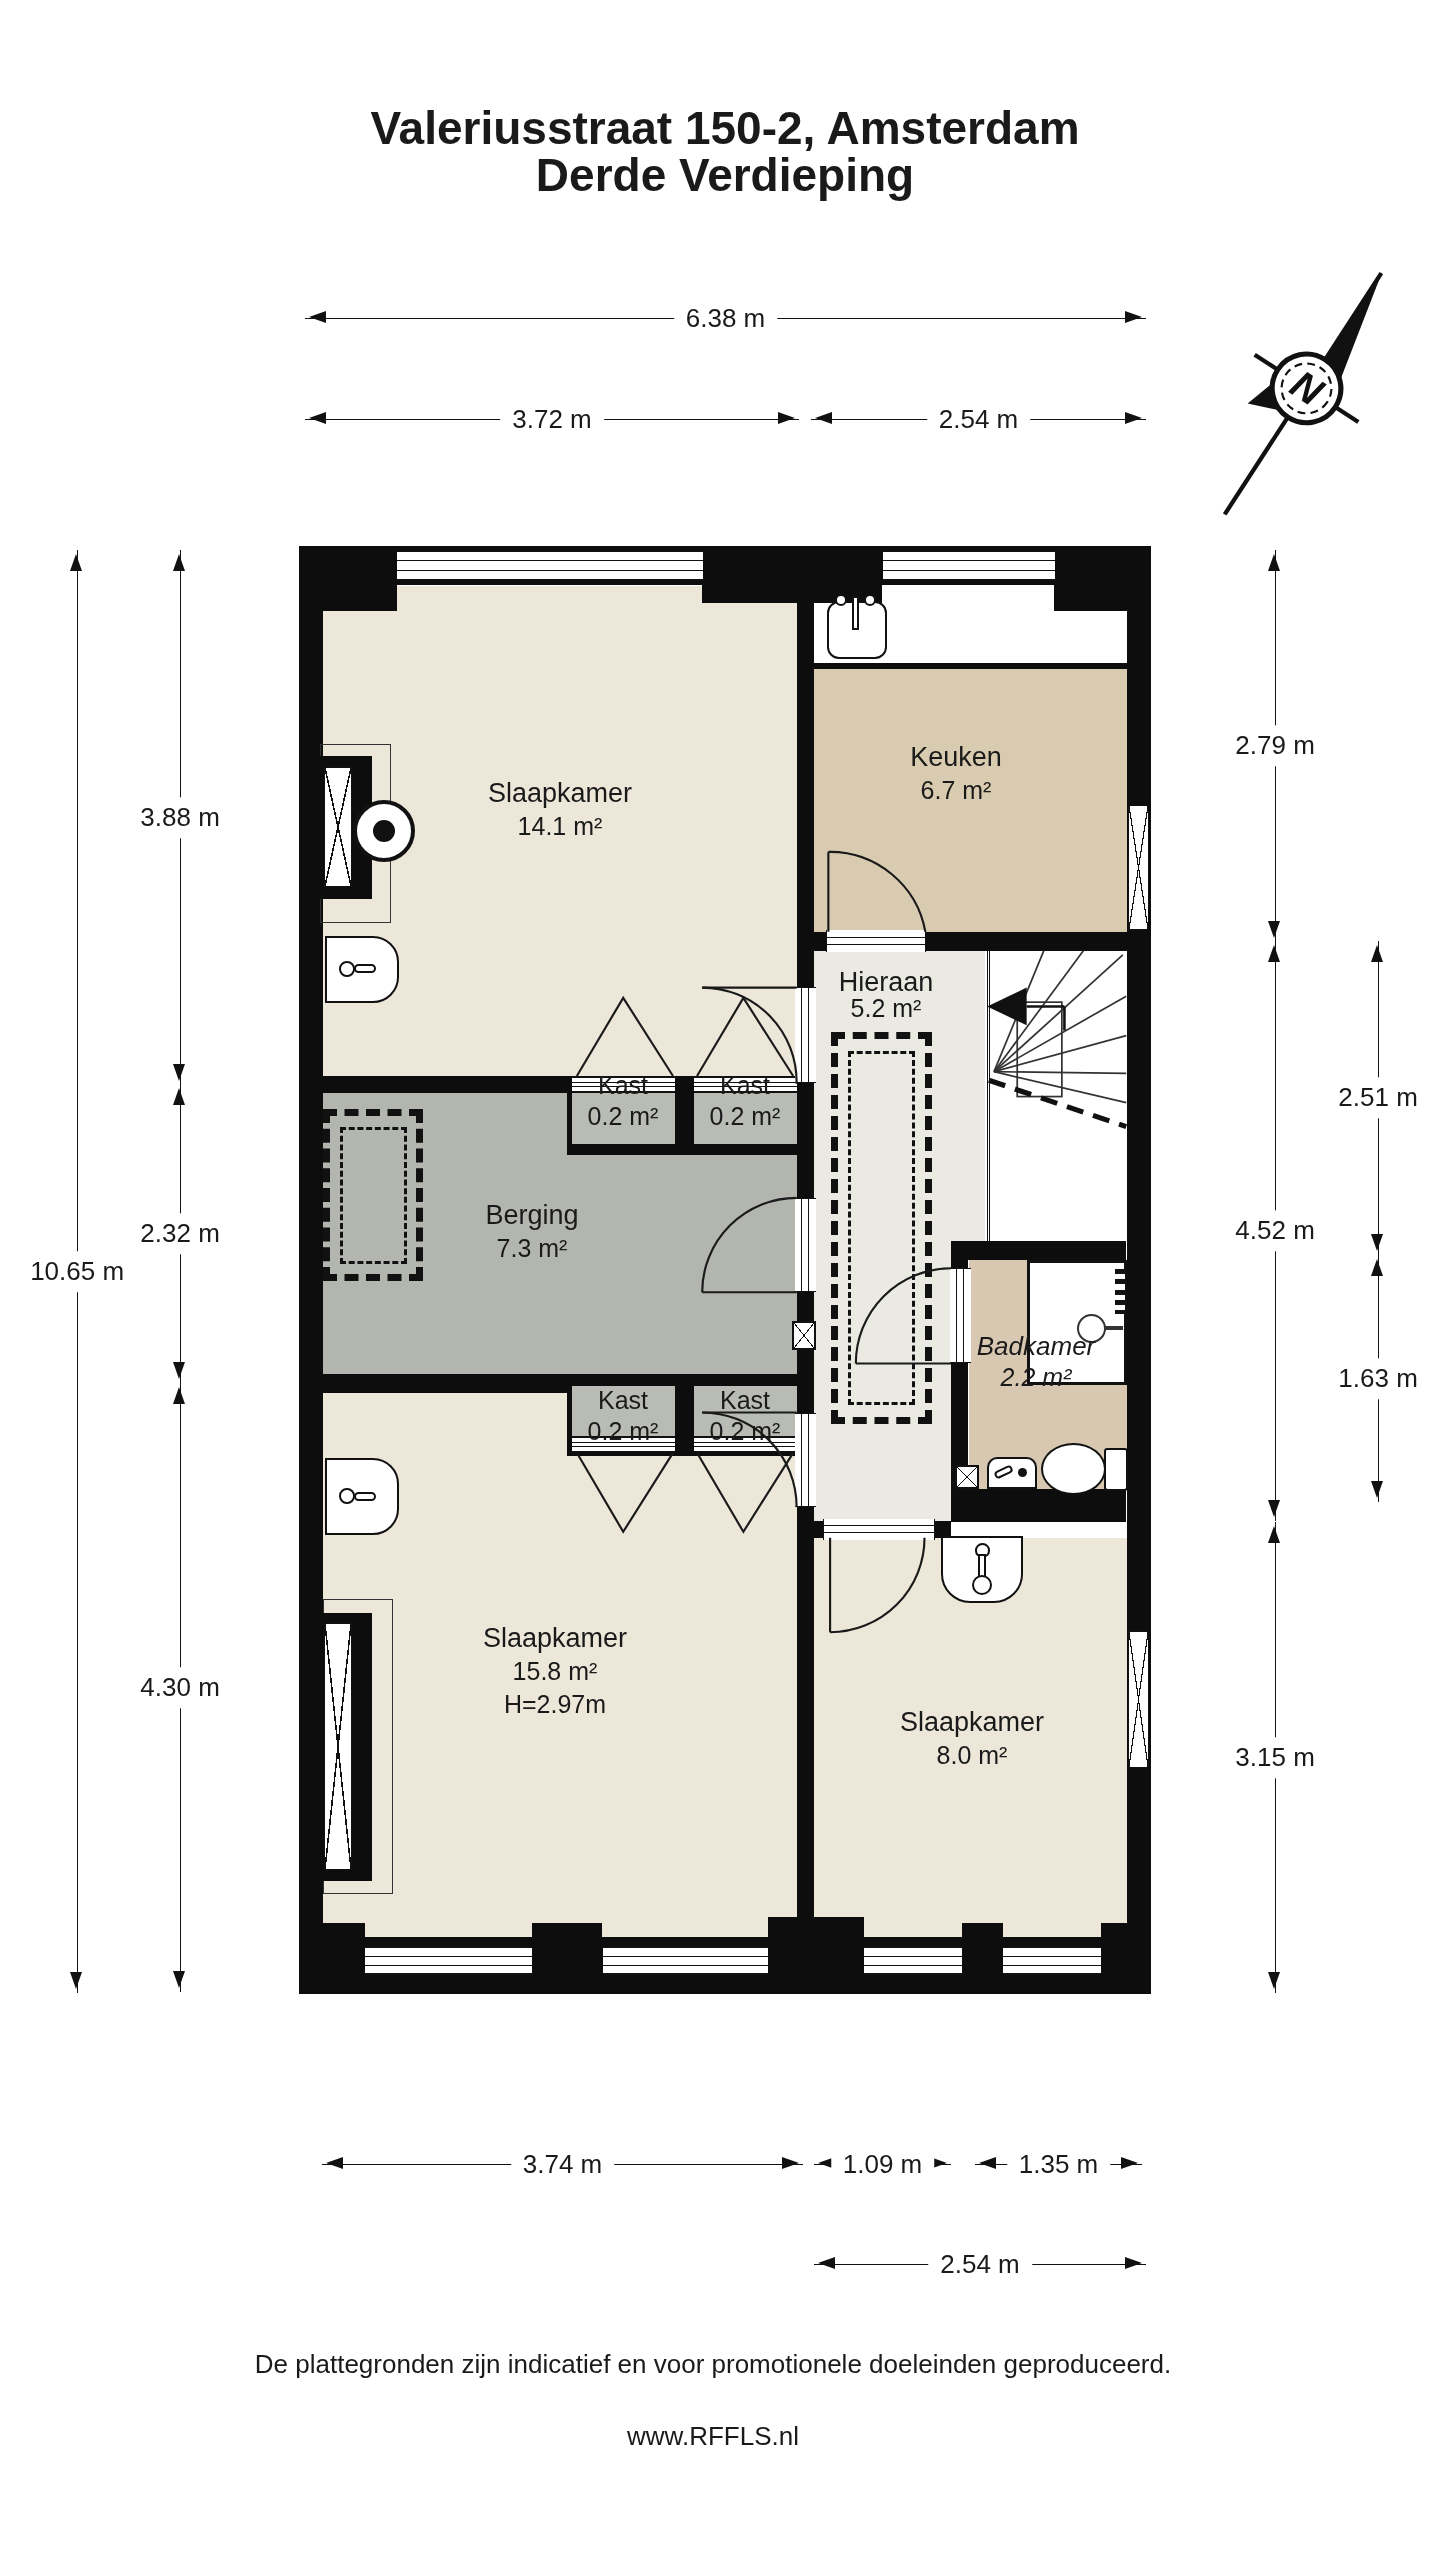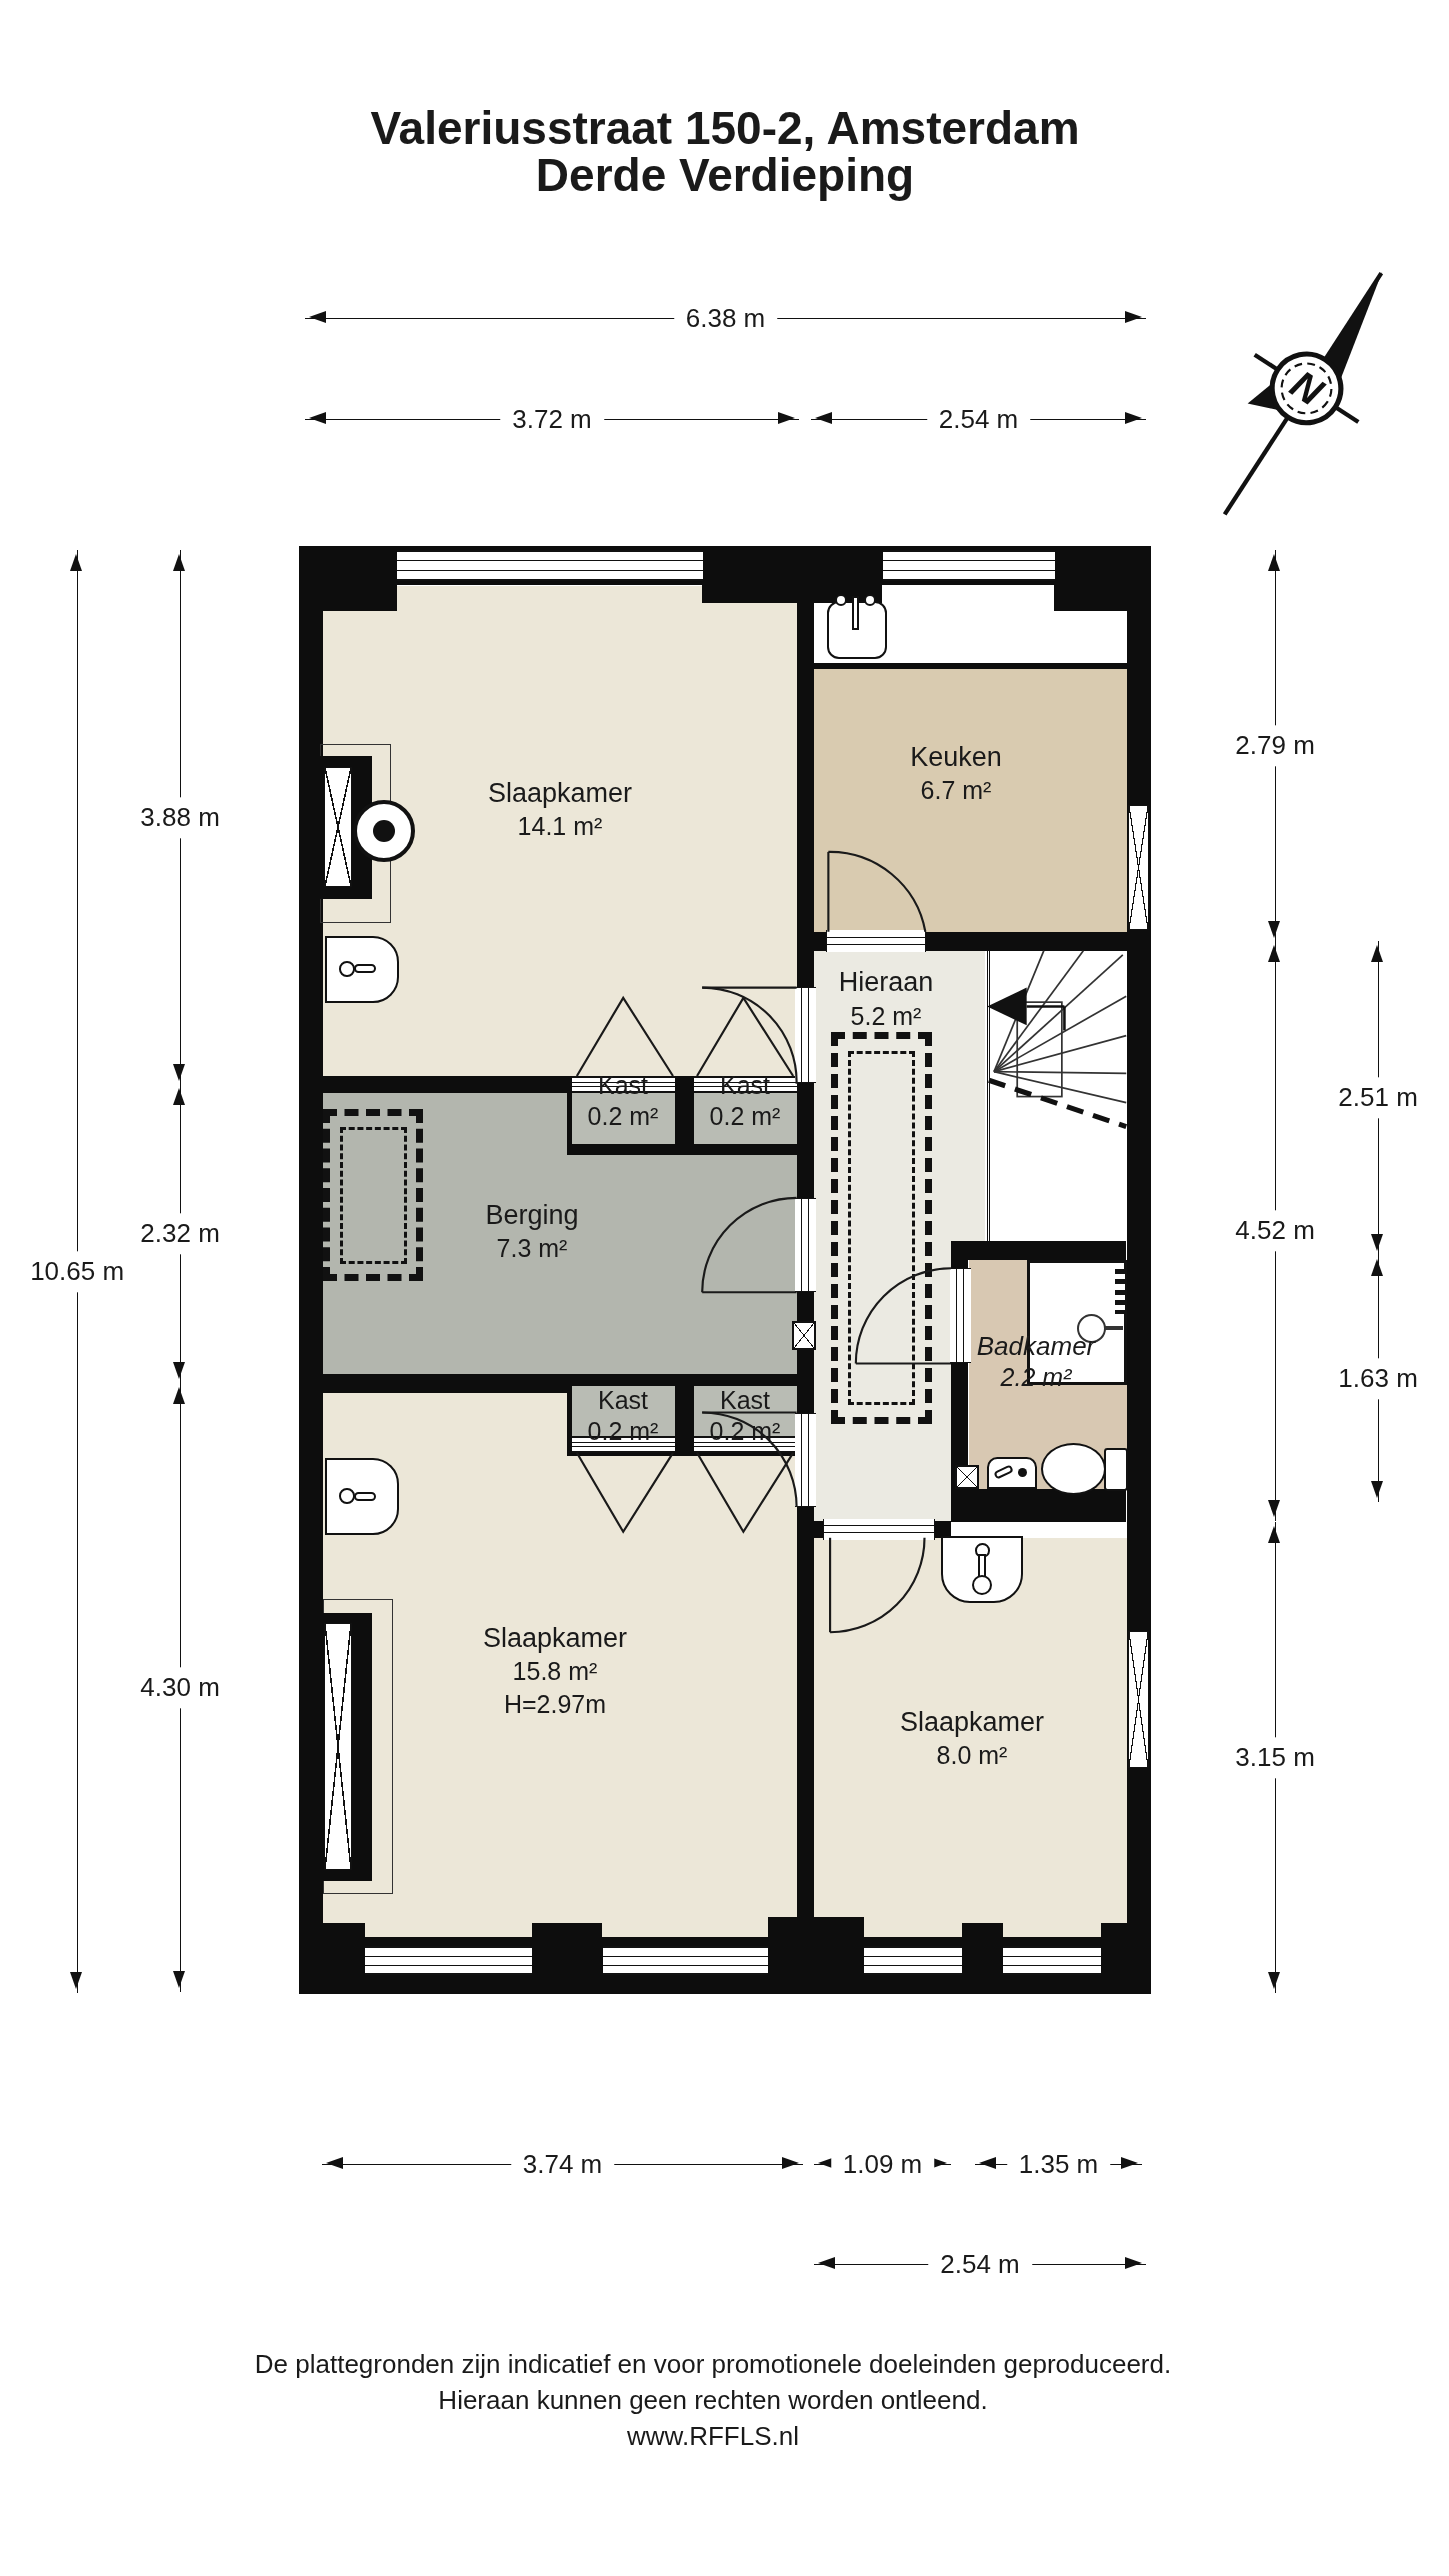--- a/index.html
+++ b/index.html
@@ -168,21 +168,21 @@
   <div class="rlabel" style="left:560px;top:780px;">
     <div>Slaapkamer</div>
     <div class="area" style="margin-top:6.9px;">14.1 m²</div>
   </div>
   <div class="rlabel" style="left:956px;top:744px;">
     <div>Keuken</div>
     <div class="area" style="margin-top:6.9px;">6.7 m²</div>
   </div>
   <div class="rlabel" style="left:886px;top:969px;">
     <div>Hieraan</div>
-    <div class="area" style="margin-top:8px;">5.2 m²</div>
+    <div class="area" style="margin-top:0;">5.2 m²</div>
   </div>
   <div class="rlabel" style="left:532px;top:1202px;">
     <div>Berging</div>
     <div class="area" style="margin-top:6.9px;">7.3 m²</div>
   </div>
   <div class="rlabel" style="left:1036px;top:1333px;font-size:26px;font-style:italic;">
     <div>Badkamer</div>
     <div class="area" style="margin-top:6px;">2.2 m²</div>
   </div>
   <div class="rlabel" style="left:555px;top:1625px;">
@@ -348,17 +348,16 @@
       <polygon points="0,34 -34,8 -48,52" fill="#111"></polygon>
       <circle cx="0" cy="0" r="40" fill="#fff" stroke="#111" stroke-width="6"></circle>
       <circle cx="0" cy="0" r="29" fill="none" stroke="#111" stroke-width="2.5" stroke-dasharray="9 6"></circle>
       <line x1="-72" y1="0" x2="-42" y2="0" stroke="#111" stroke-width="5"></line>
       <line x1="42" y1="0" x2="72" y2="0" stroke="#111" stroke-width="5"></line>
       <text x="0" y="15" text-anchor="middle" font-size="46" font-weight="bold" font-style="italic" font-family="Liberation Sans, sans-serif" fill="#111">N</text>
     </g>
   </svg>
 
   <div class="foot" style="top:2349px;">De plattegronden zijn indicatief en voor promotionele doeleinden geproduceerd.</div>
-  <div class="foot" style="top:2385px;">Hieraan kunnen geen rechten worden ontleend.</div>
   <div class="foot" style="top:2421px;">www.RFFLS.nl</div>
 
 </div>
 
 
 </body></html>

